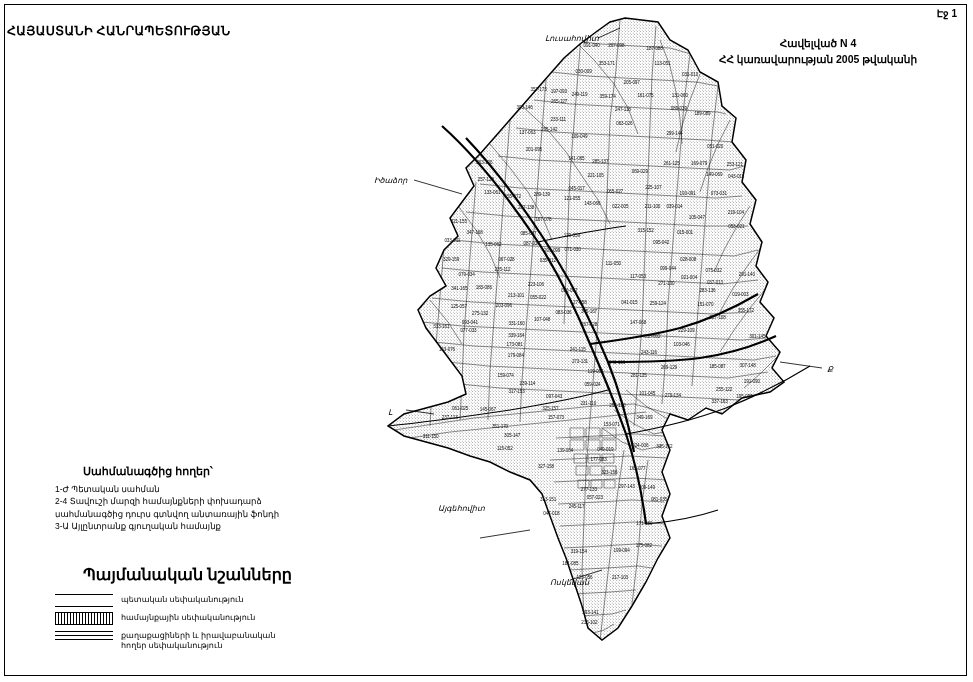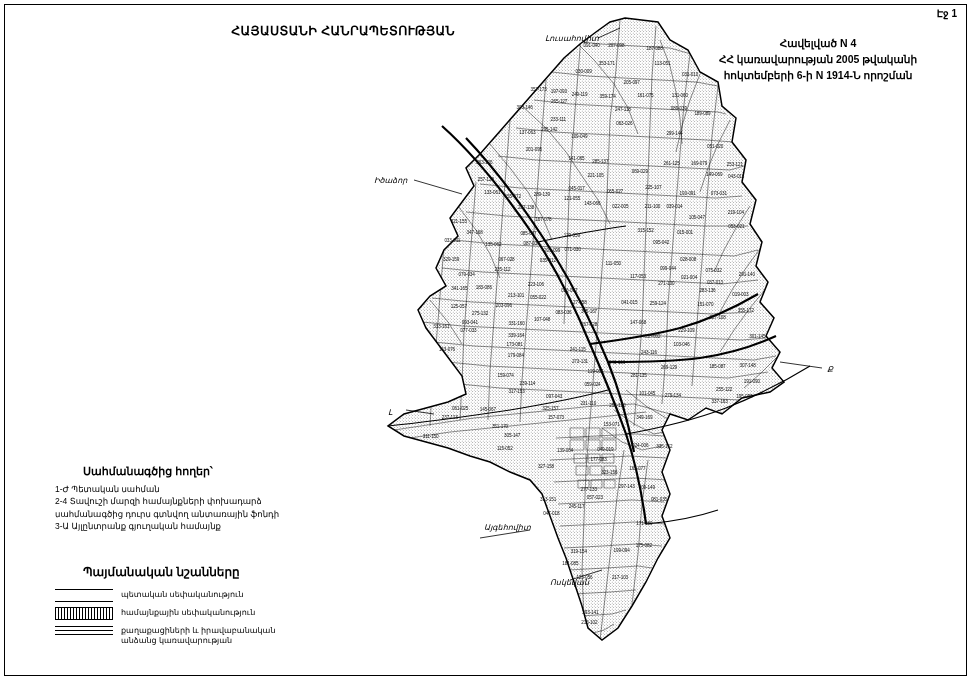--- a/index.html
+++ b/index.html
@@ -27,25 +27,26 @@
     top: 4px;
     width: 963px;
     height: 672px;
     border: 1px solid #000;
     box-sizing: border-box;
   }
 
   
   .title-block {
     position: absolute;
-    left: 35px;
+    left: 7px;
     top: 22px;
     width: 420px;
-    text-align: right;
+    text-align: left;
     line-height: 1.45;
+    font-family: Liberation Serif, serif;
   }
   .title-line {
     font-weight: bold;
     font-size: 12.5px;
     letter-spacing: 0.4px;
     white-space: nowrap;
   }
   .title-line.small {
     font-size: 12px;
   }
@@ -91,21 +92,21 @@
 
   
   .legend-symbols {
     position: absolute;
     left: 55px;
     top: 565px;
     width: 330px;
   }
   .legend-symbols .legend-title {
     font-weight: bold;
-    font-size: 12px;
+    font-size: 16px;
     margin-bottom: 10px;
     padding-left: 28px;
   }
   .sym-row {
     display: flex;
     align-items: flex-start;
     margin-bottom: 5px;
   }
   .sym-swatch {
     width: 58px;
@@ -179,21 +180,20 @@
 
   <div class="corner-note">Էջ 1</div>
 
   <div class="title-block">
     <div class="title-line">ՀԱՅԱՍՏԱՆԻ ՀԱՆՐԱՊԵՏՈՒԹՅԱՆ</div>
   </div>
 
   <div class="approval-block">
     <div>Հավելված N 4</div>
     <div>ՀՀ կառավարության 2005 թվականի</div>
-    <div>հոկտեմբերի 6-ի N 1914-Ն որոշման</div>
   </div>
 
   <div class="legend-bounds">
     <div class="legend-title">Սահմանագծից հողեր՝</div>
     <div class="legend-row">1-Ժ  Պետական սահման</div>
     <div class="legend-row">2-4  Տավուշի մարզի համայնքների փոխադարձ</div>
     <div class="legend-row">        սահմանագծից դուրս գտնվող անտառային ֆոնդի</div>
     <div class="legend-row">3-Ա  Այլընտրանք գյուղական համայնք</div>
   </div>
 
@@ -206,21 +206,21 @@
     </div>
 
     <div class="sym-row">
       <div class="sym-swatch sw-hatch"></div>
       <div class="sym-label">համայնքային սեփականություն</div>
     </div>
 
     <div class="sym-row">
       <div class="sym-swatch sw-lines"></div>
       <div class="sym-label" style="white-space:pre-line">քաղաքացիների և իրավաբանական
-անձանց կառավարության</div>
+հողեր սեփականություն</div>
     </div>
   </div>
 
   <div class="map-area">
     <svg class="map-svg" width="590" height="660" viewBox="0 0 590 660">
       <defs>
         <pattern id="stipple" width="3" height="3" patternUnits="userSpaceOnUse">
           <rect width="3" height="3" fill="#ffffff"></rect>
           <circle cx="0.7" cy="0.7" r="0.42" fill="#444"></circle>
           <circle cx="2.2" cy="2.1" r="0.42" fill="#444"></circle>
@@ -352,21 +352,21 @@
         <rect x="208" y="470" width="11" height="8"></rect>
         <rect x="221" y="470" width="11" height="8"></rect>
         <rect x="234" y="470" width="11" height="8"></rect>
       </g>
     </svg>
 
     <div class="map-label italic" style="left:175px; top:24px;">Լուսահովիտ</div>
     <div class="map-label italic" style="left:4px; top:166px;">Իծաձոր</div>
     <div class="map-label italic" style="left:457px; top:355px;">Ք</div>
     <div class="map-label italic" style="left:18px; top:398px;">Լ</div>
-    <div class="map-label italic" style="left:68px; top:513px;margin-left:46px;">Այգեհովիտ</div>
+    <div class="map-label italic" style="left:68px; top:494px;">Այգեհովիտ</div>
     <div class="map-label italic" style="left:180px; top:568px;">Ոսկեվան</div>
 
     <div id="parcel-layer">
         <div class="parcel-label" style="left: 306.9px; top: 220.3px;">015-001</div>
         <div class="parcel-label" style="left: 274.3px; top: 324.4px;">018-002</div>
         <div class="parcel-label" style="left: 362.3px; top: 282px;">019-003</div>
         <div class="parcel-label" style="left: 311px; top: 264.9px;">021-004</div>
         <div class="parcel-label" style="left: 242.3px; top: 193.9px;">022-005</div>
         <div class="parcel-label" style="left: 262.2px; top: 432.5px;">024-006</div>
         <div class="parcel-label" style="left: 191.2px; top: 277.5px;">026-007</div>

